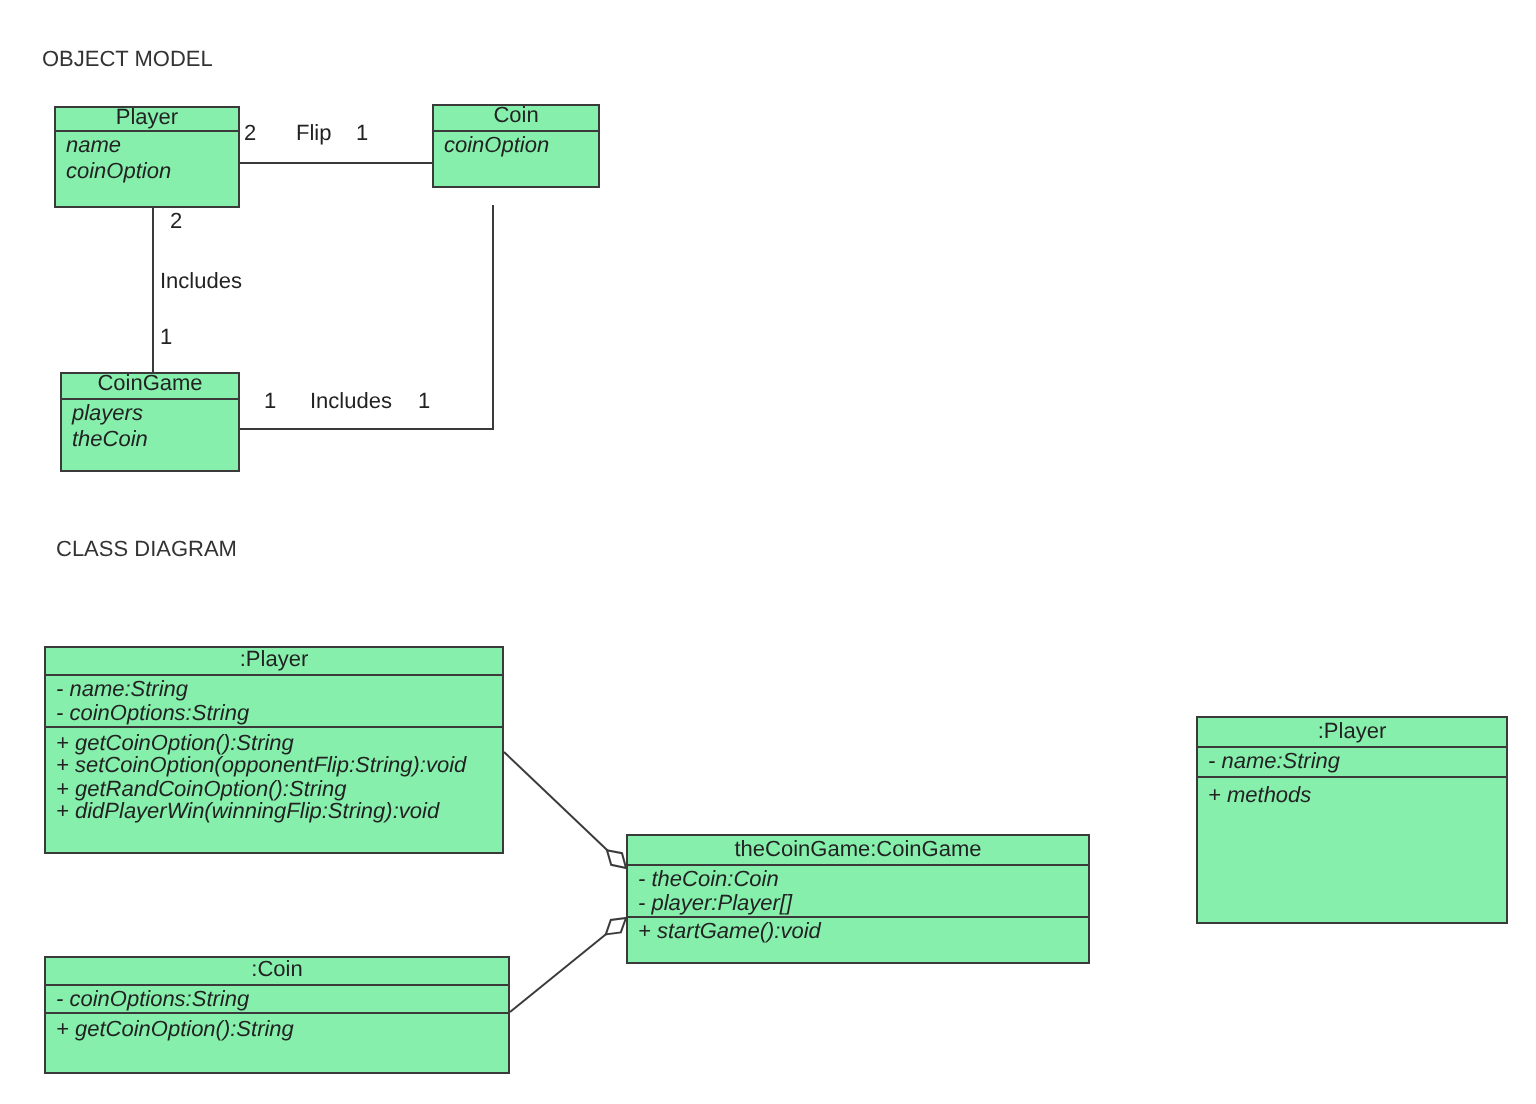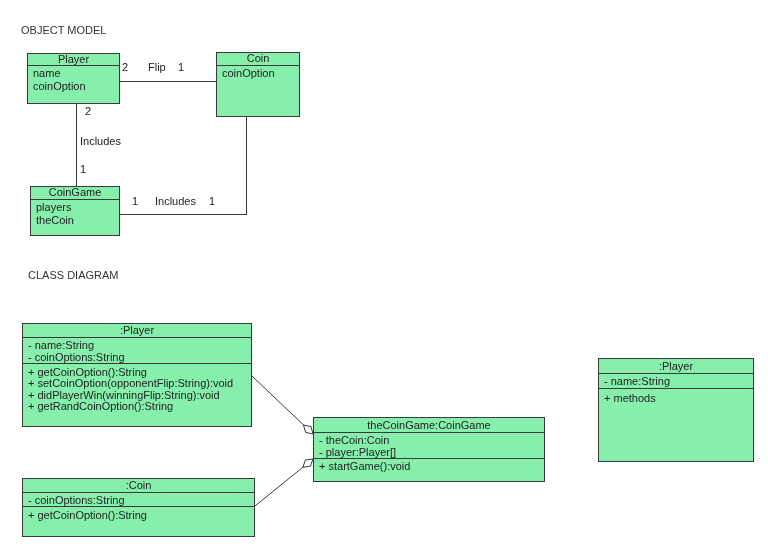--- a/index.html
+++ b/index.html
@@ -11,21 +11,21 @@
   .heading{position:absolute;font-size:11px;line-height:13px;color:#333333;white-space:nowrap;}
   .lbl{position:absolute;font-size:11px;line-height:13px;color:#222222;white-space:nowrap;}
   .uml-box{
     position:absolute;box-sizing:border-box;border:1px solid #3a3a3a;background:#86efac;
     display:flex;flex-direction:column;font-size:11px;
   }
   .uml-title{
     box-sizing:border-box;flex:0 0 auto;text-align:center;
     border-bottom:1px solid #3a3a3a;white-space:nowrap;overflow:hidden;
   }
-  .compartment{box-sizing:border-box;flex:0 0 auto;border-bottom:1px solid #3a3a3a;padding:1px 5px 0 5px;overflow:hidden;}
+  .compartment{box-sizing:border-box;flex:0 0 auto;border-bottom:1px solid #3a3a3a;padding:1px 5px 0 5px;overflow:hidden;font-style:italic;}
   .compartment.last{border-bottom:none;flex:1 1 auto;}
   .row{line-height:12px;white-space:nowrap;}
   .om .row{line-height:13px;}
 </style>
 </head>
 <body>
 
 <div class="canvas">
 
   <svg class="wires" width="768" height="552" viewBox="0 0 768 552">
@@ -47,21 +47,21 @@
   <div class="heading" style="left:28px;top:269px">CLASS DIAGRAM</div>
 
   <div class="uml-box om" style="left:27px;top:53px;width:93px;height:51px">
     <div class="uml-title" style="height:12px;line-height:10px">Player</div>
     <div class="compartment last">
       <div class="row">name</div>
       <div class="row">coinOption</div>
     </div>
   </div>
 
-  <div class="uml-box om" style="left:216px;top:52px;width:84px;height:65px">
+  <div class="uml-box om" style="left:216px;top:52px;width:84px;height:42px">
     <div class="uml-title" style="height:13px;line-height:11px">Coin</div>
     <div class="compartment last">
       <div class="row">coinOption</div>
     </div>
   </div>
 
   <div class="uml-box om" style="left:30px;top:186px;width:90px;height:50px">
     <div class="uml-title" style="height:13px;line-height:11px">CoinGame</div>
     <div class="compartment last">
       <div class="row">players</div>
@@ -83,22 +83,22 @@
 
   <div class="uml-box" style="left:22px;top:323px;width:230px;height:104px">
     <div class="uml-title" style="height:14px;line-height:13px">:Player</div>
     <div class="compartment" style="height:26px">
       <div class="row">- name:String</div>
       <div class="row">- coinOptions:String</div>
     </div>
     <div class="compartment last" style="padding-top:3px">
       <div class="row" style="line-height:11.3px">+ getCoinOption():String</div>
       <div class="row" style="line-height:11.3px">+ setCoinOption(opponentFlip:String):void</div>
+      <div class="row" style="line-height:11.3px">+ getRandCoinOption():String</div>
       <div class="row" style="line-height:11.3px">+ didPlayerWin(winningFlip:String):void</div>
-      <div class="row" style="line-height:11.3px">+ getRandCoinOption():String</div>
     </div>
   </div>
 
   <div class="uml-box" style="left:313px;top:417px;width:232px;height:65px">
     <div class="uml-title" style="height:15px;line-height:14px">theCoinGame:CoinGame</div>
     <div class="compartment" style="height:26px">
       <div class="row">- theCoin:Coin</div>
       <div class="row">- player:Player[]</div>
     </div>
     <div class="compartment last">

